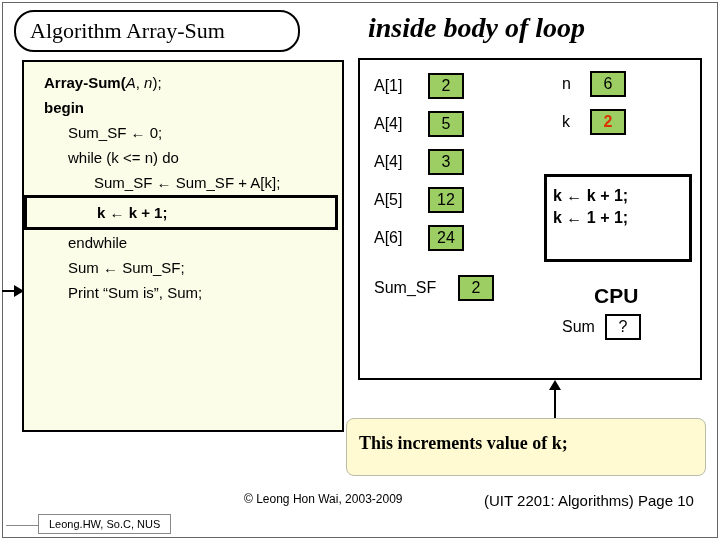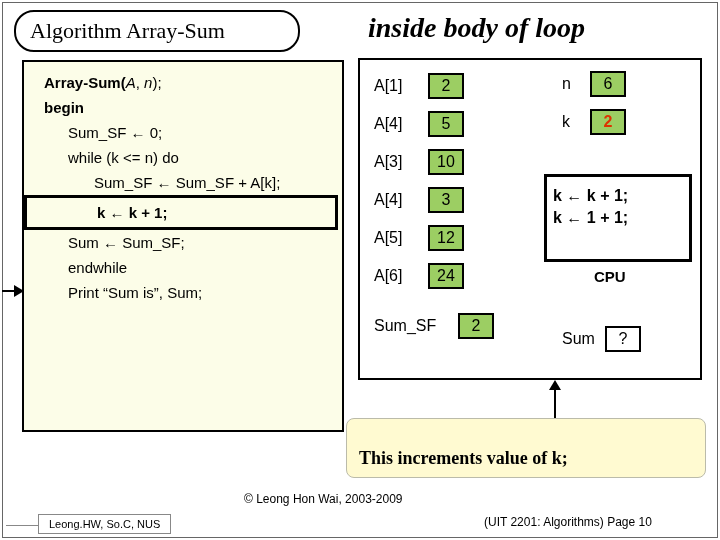--- a/index.html
+++ b/index.html
@@ -131,44 +131,44 @@
     height: 88px;
     border: 3px solid #000;
     background: #fff;
     padding: 8px 6px;
     font-size: 16px;
     font-weight: bold;
     line-height: 1.4;
   }
   .cpu-label {
     position: absolute;
-    top: 268px;
+    top: 284px;
     left: 594px;
     font-weight: bold;
-    font-size: 15px;
+    font-size: 21px;
   }
   .sum-row {
     position: absolute;
-    top: 326px;
+    top: 314px;
     left: 562px;
     display: flex;
     align-items: center;
     font-size: 16px;
     justify-content: space-between;
   }
   .callout-box {
     position: absolute;
     top: 418px;
     left: 346px;
     width: 360px;
     height: 58px;
     background: #fffad1;
     border: 1px solid #bba;
     border-radius: 8px;
-    padding: 29px 12px;
+    padding: 14px 12px;
     font-size: 18px;
     font-weight: bold;
     font-family: "Times New Roman", serif;
   }
   .callout-arrow {
     position: absolute;
     top: 382px;
     left: 554px;
     width: 2px;
     height: 36px;
@@ -189,23 +189,23 @@
     border-right: 6px solid transparent;
   }
   .copyright {
     position: absolute;
     top: 492px;
     left: 244px;
     font-size: 12px;
   }
   .page-info {
     position: absolute;
-    top: 515px;
+    top: 492px;
     left: 484px;
-    font-size: 12px;
+    font-size: 15px;
   }
   .author-box {
     position: absolute;
     bottom: 6px;
     left: 38px;
     border: 1px solid #888;
     font-size: 11px;
     padding: 3px 10px;
     background: #fff;
   }
@@ -233,37 +233,33 @@
 
 <div class="code-box">
   <div class="line">
     <span class="fn-name">Array-Sum(</span><i>A</i><span>, </span><i>n</i><span>);</span>
   </div>
   <div class="line"><b>begin</b></div>
   <div class="line indent1">Sum_SF ← 0;</div>
   <div class="line indent1">while (k &lt;= n) do</div>
   <div class="line indent2">Sum_SF ← Sum_SF + A[k];</div>
   <div class="line highlight"><b>k ← k + 1;</b></div>
+  <div class="line indent1">endwhile</div>
   <div class="line indent1">Sum ← Sum_SF;</div>
-  <div class="line indent1">endwhile</div>
   <div class="line indent1">Print “Sum is”, Sum;</div>
 </div>
 
 <div class="state-box">
   <div class="state-row">
     <span class="lbl">A[1]</span>
     <span class="val-box">2</span>
   </div>
   <div class="state-row">
     <span class="lbl">A[4]</span>
     <span class="val-box">5</span>
-  </div>
-  <div class="state-row">
-    <span class="lbl">A[3]</span>
-    <span class="val-box">10</span>
   </div>
   <div class="state-row">
     <span class="lbl">A[4]</span>
     <span class="val-box">3</span>
   </div>
   <div class="state-row">
     <span class="lbl">A[5]</span>
     <span class="val-box">12</span>
   </div>
   <div class="state-row">

